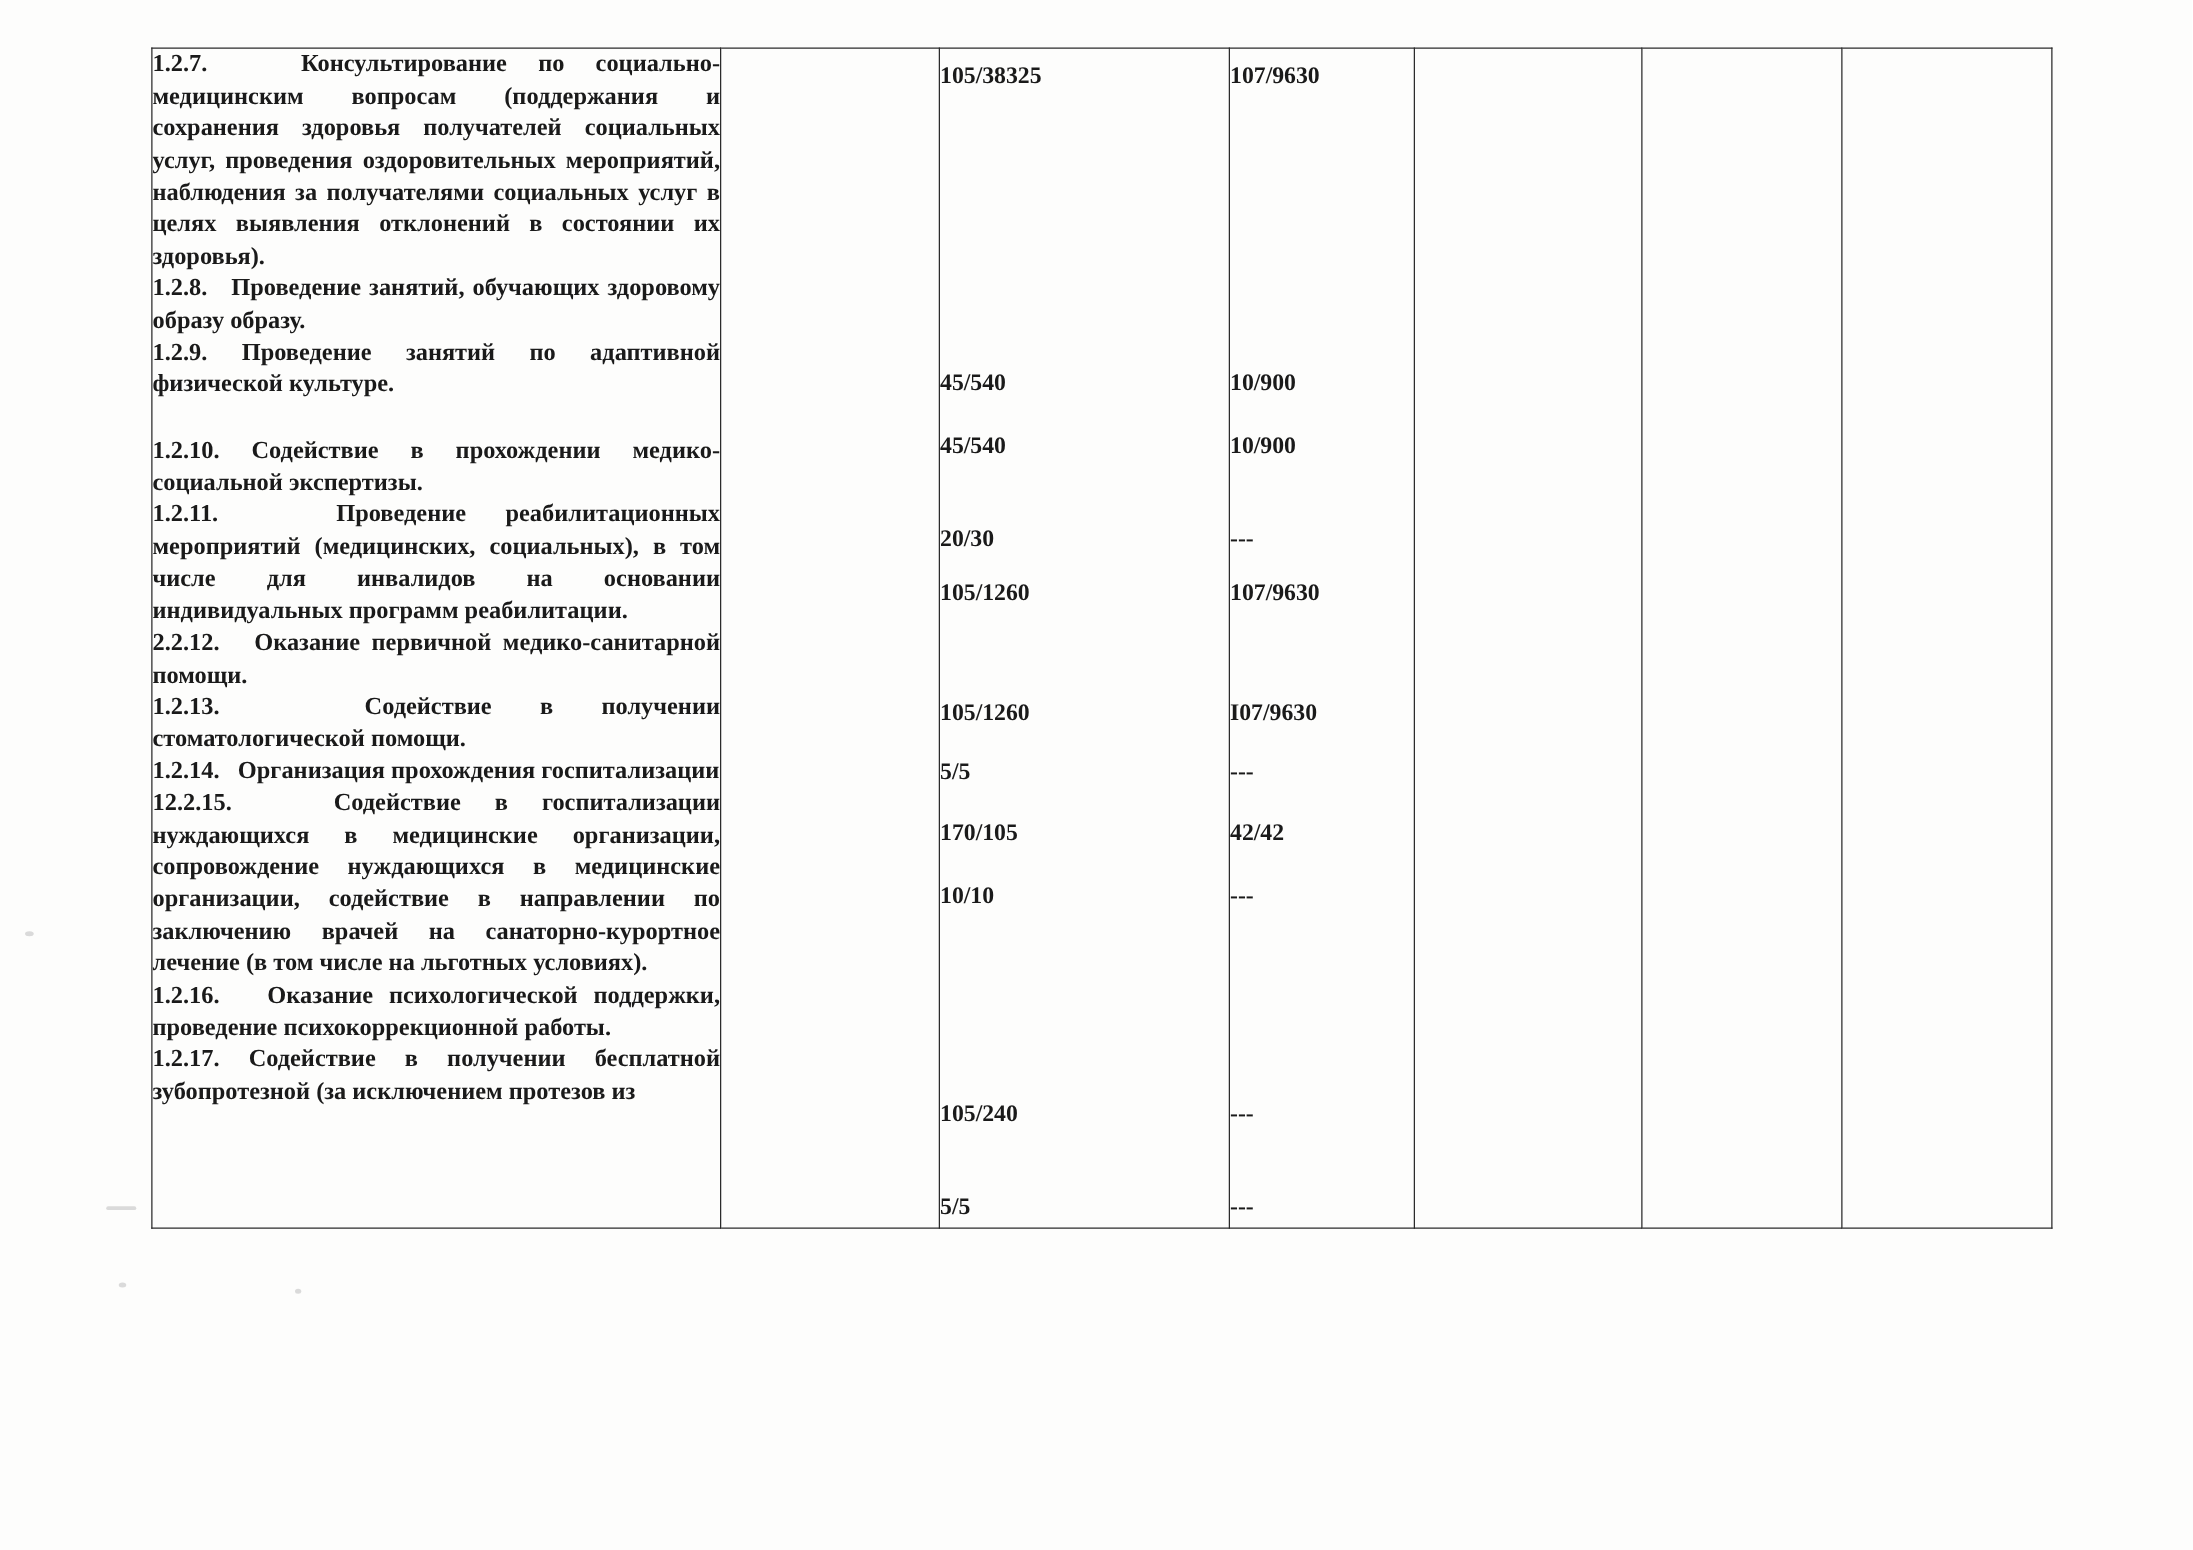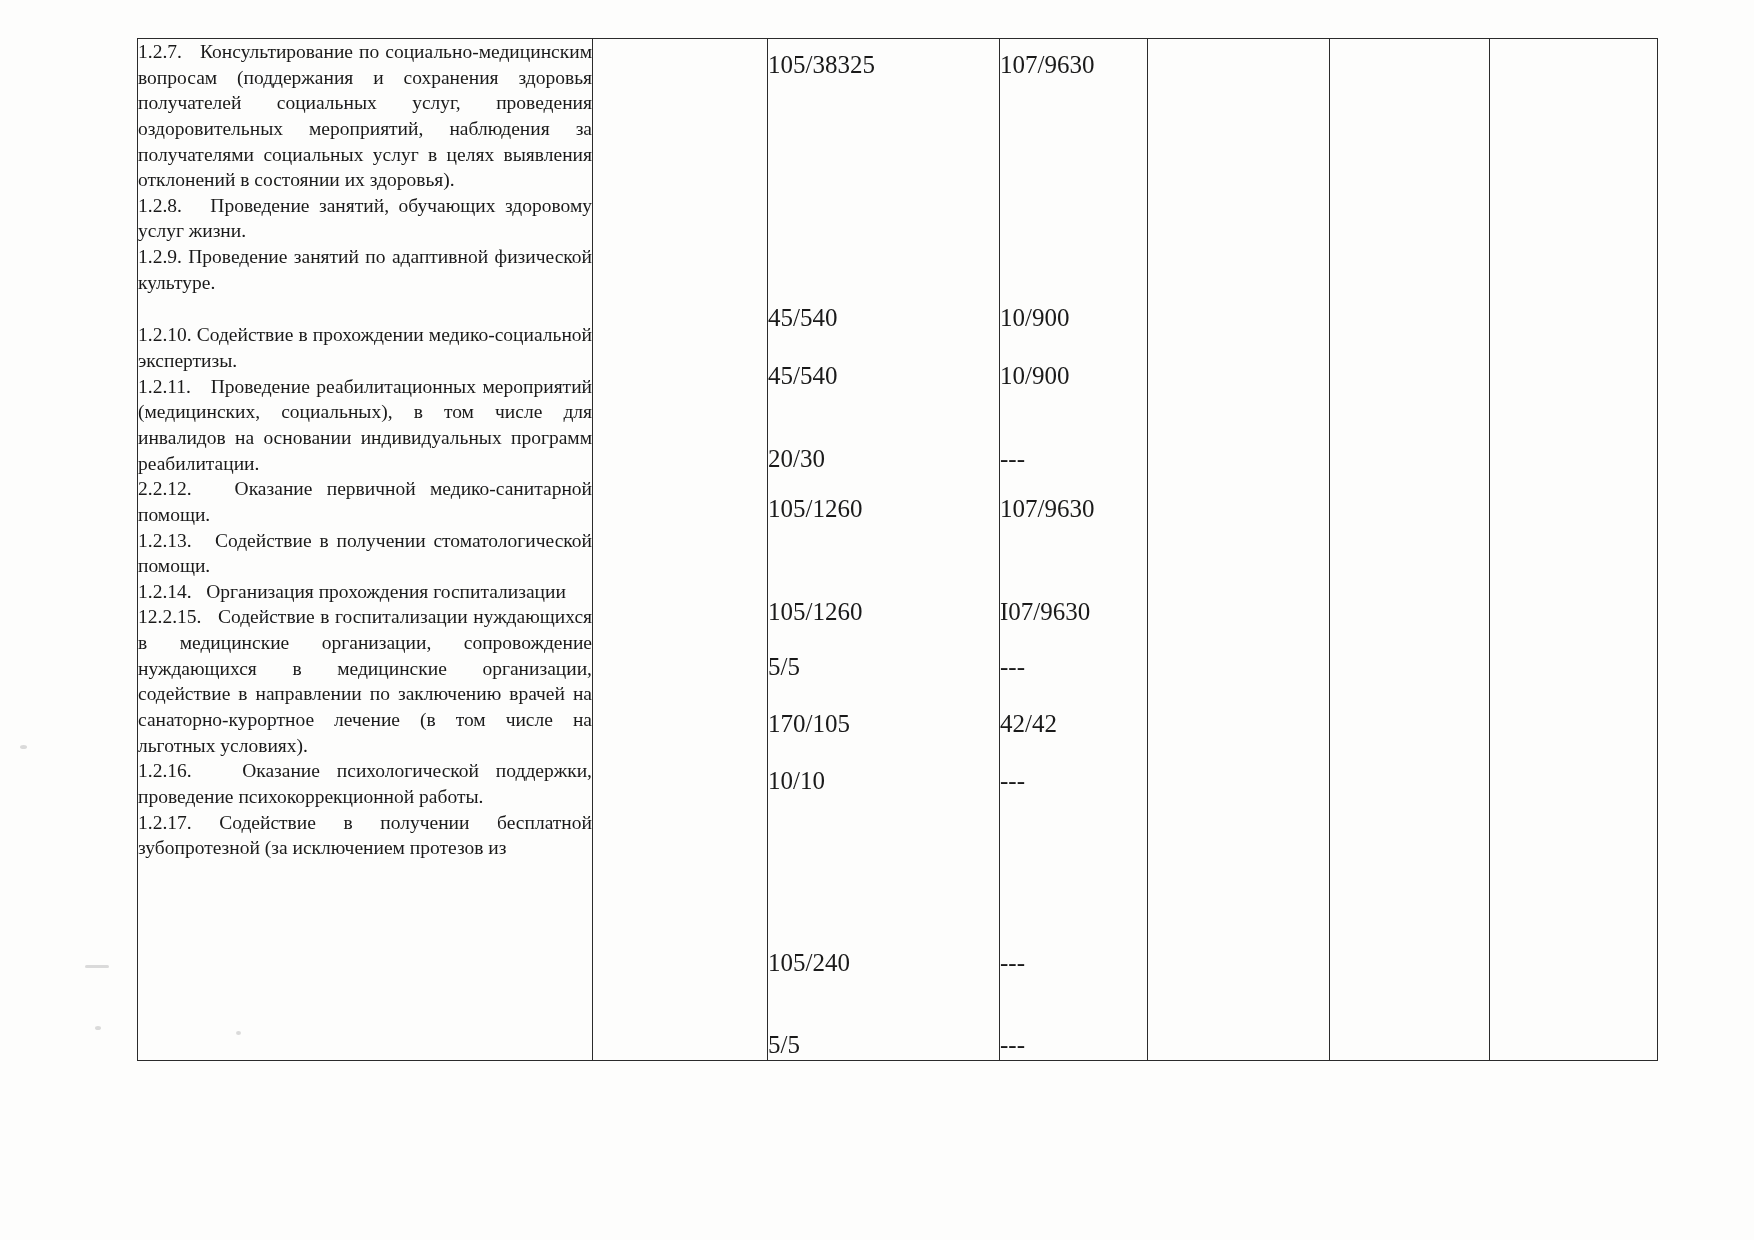--- a/index.html
+++ b/index.html
@@ -26,24 +26,25 @@
   
   .speck {
     position: absolute;
     background: #bdbdbd;
     border-radius: 50%;
     opacity: .55;
   }
 
   .table-wrap {
     position: absolute;
-    left: 137px;
+    left: 121px;
     top: 38px;
     width: 1520px;
     height: 945px;
+    font-weight: bold;
   }
 
   table.doc-table {
     border-collapse: collapse;
     width: 100%;
     height: 100%;
     table-layout: fixed;
   }
   table.doc-table td {
     border: 1px solid #2b2b2b;
@@ -59,21 +60,21 @@
   col.c-num2   { width: 148px; }
   col.c-blank2 { width: 182px; }
   col.c-blank3 { width: 160px; }
   col.c-blank4 { width: 168px; }
 
   .desc-cell {
     padding: 8px 9px 8px 10px;
   }
   .num-cell {
     padding: 8px 0 8px 18px;
-    font-size: 25px;
+    font-size: 19px;
     line-height: 1.25;
   }
 
   .item {
     font-size: 19.5px;
     line-height: 1.315;
     text-align: justify;
     text-justify: inter-word;
     margin: 0 0 0 0;
     hyphens: none;
@@ -117,21 +118,21 @@
         <col class="c-blank2">
         <col class="c-blank3">
         <col class="c-blank4">
       </colgroup>
       <tbody>
         <tr>
           <td class="desc-cell">
 
             <p class="item"><span>1.2.7.</span>&nbsp;&nbsp;&nbsp;<span>Консультирование по социально-медицинским вопросам (поддержания и сохранения здоровья получателей социальных услуг, проведения оздоровительных мероприятий, наблюдения за получателями социальных услуг в целях выявления отклонений в состоянии их здоровья).</span></p>
 
-            <p class="item"><span>1.2.8.</span>&nbsp;&nbsp;&nbsp;<span>Проведение занятий, обучающих здоровому услуг жизни.</span></p>
+            <p class="item"><span>1.2.8.</span>&nbsp;&nbsp;&nbsp;<span>Проведение занятий, обучающих здоровому образу образу.</span></p>
 
             <p class="item"><span>1.2.9.</span>&nbsp;<span>Проведение занятий по адаптивной физической культуре.</span></p>
 
             <div class="spacer-line"></div>
 
             <p class="item"><span>1.2.10.</span>&nbsp;<span>Содействие в прохождении медико-социальной экспертизы.</span></p>
 
             <p class="item"><span>1.2.11.</span>&nbsp;&nbsp;&nbsp;<span>Проведение реабилитационных мероприятий (медицинских, социальных), в том числе для инвалидов на основании индивидуальных программ реабилитации.</span></p>
 
             <p class="item"><span>2.2.12.</span>&nbsp;&nbsp;&nbsp;<span>Оказание первичной медико-санитарной помощи.</span></p>

